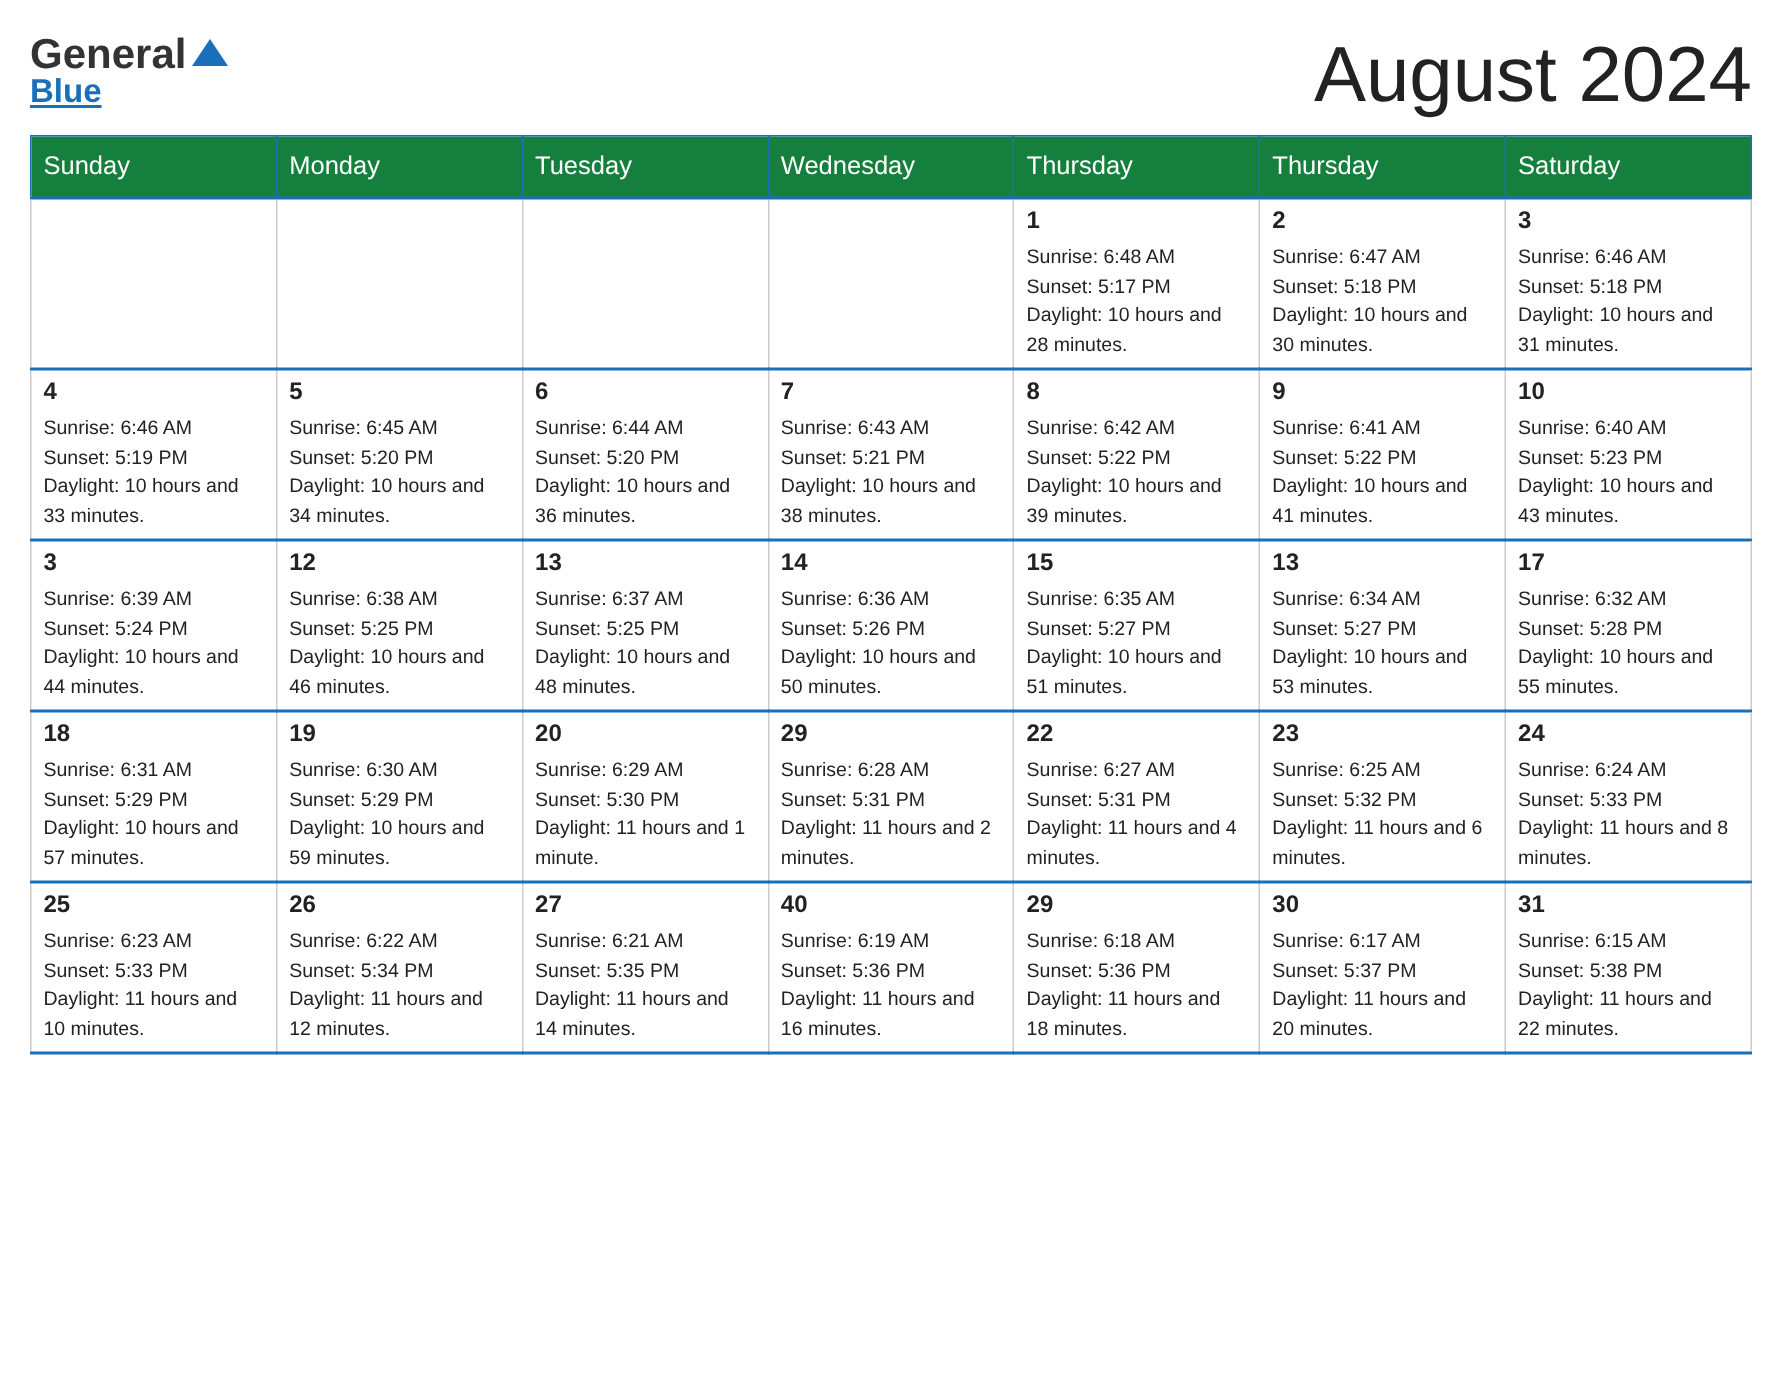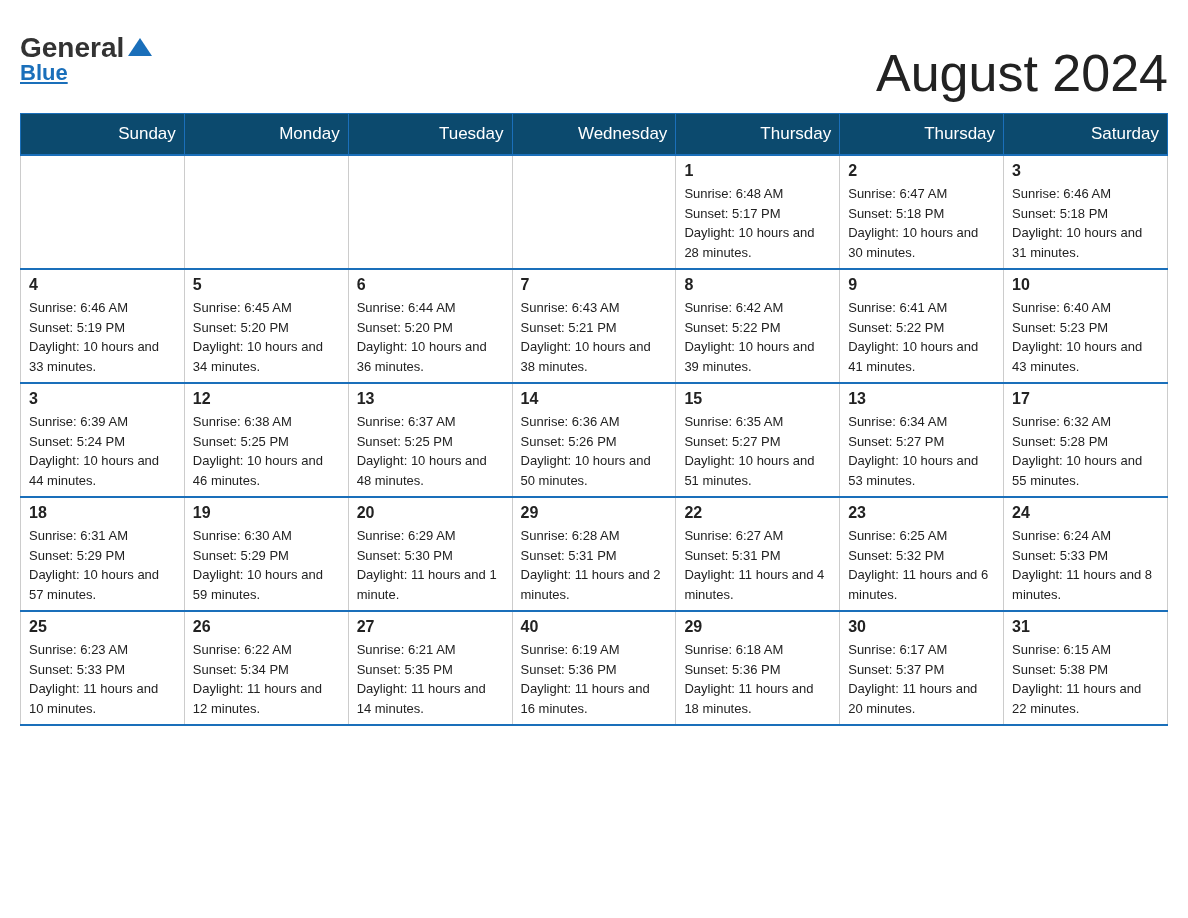--- a/index.html
+++ b/index.html
@@ -33,39 +33,38 @@
       margin-top: -4px;
       text-decoration: underline;
     }
     .title-area {
       text-align: right;
     }
     .month-title {
       font-size: 52px;
       font-weight: 300;
       color: #222;
-      margin-top: 23px;
     }
     .location-title {
       font-size: 22px;
       color: #555;
       margin-top: 4px;
     }
     .calendar-table {
       width: 100%;
       border-collapse: collapse;
       margin-top: 10px;
     }
     .calendar-table th {
-      background-color: #0c4a6e;
+      background-color: #15803d;
       color: #fff;
       padding: 10px 8px;
       font-size: 17px;
       font-weight: normal;
-      text-align: right;
+      text-align: left;
       border: 1px solid #1a6fba;
     }
     .calendar-table td {
       vertical-align: top;
       padding: 6px 8px;
       border: 1px solid #ccc;
       width: calc(100% / 7);
       min-height: 110px;
       height: 110px;
       font-size: 13.5px;
@@ -88,21 +87,21 @@
     }
     .empty-cell {
       background: #f9f9f9;
     }
   </style>
 </head>
 <body>
 
 <div class="header-section">
   <div class="logo-area">
-    <div style="display:flex; align-items:center;margin-top:12px;">
+    <div style="display:flex; align-items:center;">
       <span class="logo-text">General</span>
       <svg width="28" height="28" viewBox="0 0 28 28" style="margin-left:2px;">
         <polygon points="14,4 26,22 2,22" fill="#1a6fba"></polygon>
       </svg>
     </div>
     <div class="logo-blue">Blue</div>
   </div>
   <div class="title-area">
     <div class="month-title">August 2024</div>
   </div>

